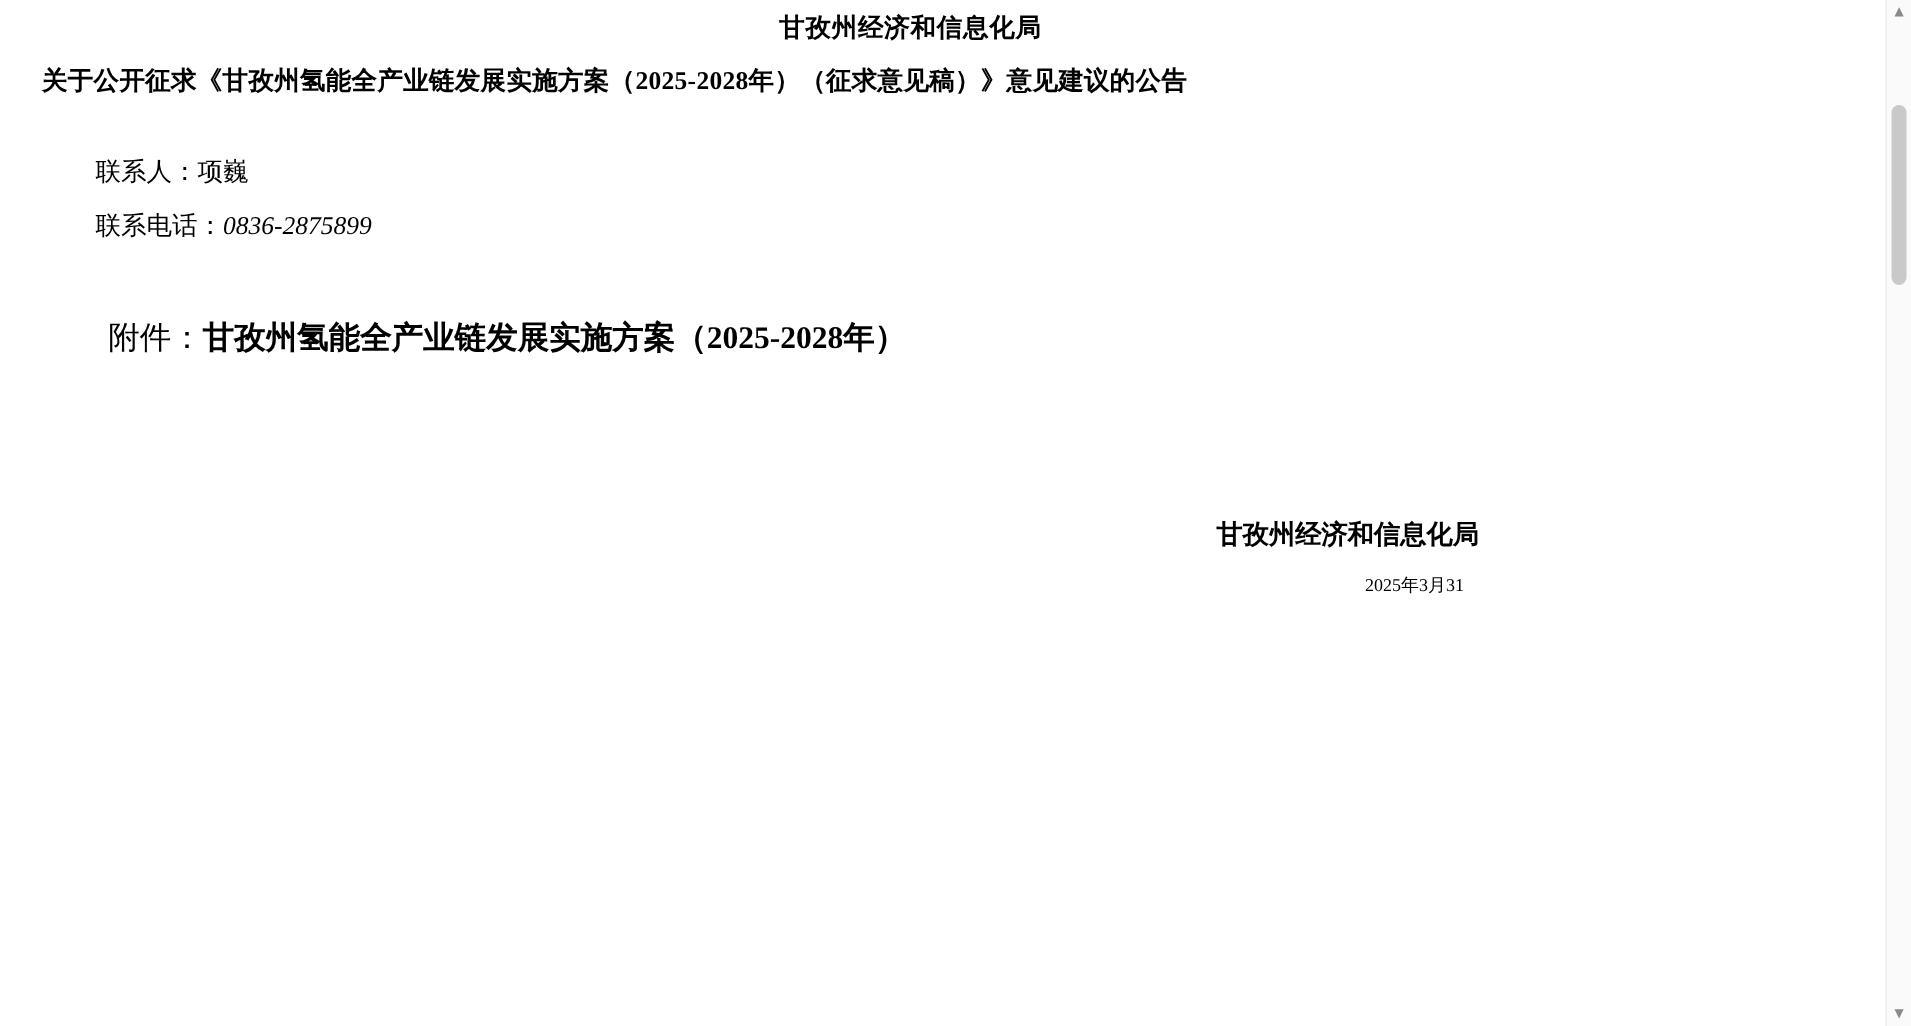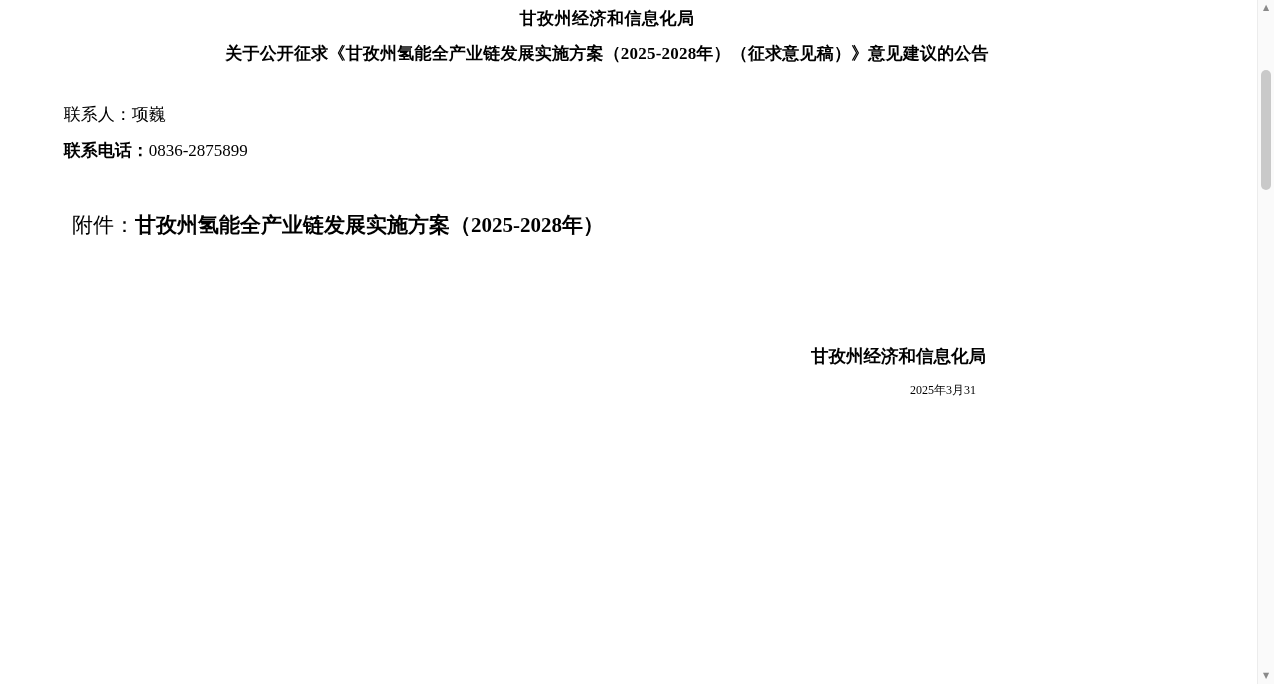--- a/index.html
+++ b/index.html
@@ -33,21 +33,21 @@
   }
   .org-title {
     text-align: center;
     font-size: 17px;
     font-weight: bold;
     letter-spacing: 0.5px;
     line-height: 26px;
     margin: 0 0 6px 0;
   }
   .doc-title {
-    text-align: center;
+    text-align: left;
     font-size: 17px;
     font-weight: bold;
     line-height: 30px;
     margin: 7px 0 28px 0;
     letter-spacing: 0.2px;
   }
   p.body-para {
     font-size: 17.5px;
     line-height: 36px;
     margin: 0;
@@ -55,21 +55,21 @@
     text-align: justify;
     letter-spacing: 0.1px;
   }
   .contact-line {
     font-size: 17px;
     line-height: 36px;
     margin: 0;
     text-indent: 2.1em;
   }
   .contact-line.bold-label b {
-    font-weight: bold;
+    font-weight: normal;
   }
   .attach {
     font-size: 21px;
     line-height: 36px;
     margin: 38px 0 0 0;
     text-indent: 2.1em;
     font-weight: bold;
   }
   .attach .attach-label {
     font-weight: normal;
@@ -84,20 +84,21 @@
     line-height: 34px;
     font-weight: bold;
   }
   .sign .sign-date {
     font-size: 12px;
     line-height: 34px;
     padding-right: 10px;
   }
   .num {
     font-family: "Liberation Serif", serif;
+    font-style: italic;
   }
   
   .scrollbar {
     position: absolute;
     right: 0;
     top: 0;
     width: 16px;
     height: 684px;
     background: #fafafa;
     border-left: 1px solid #ececec;

